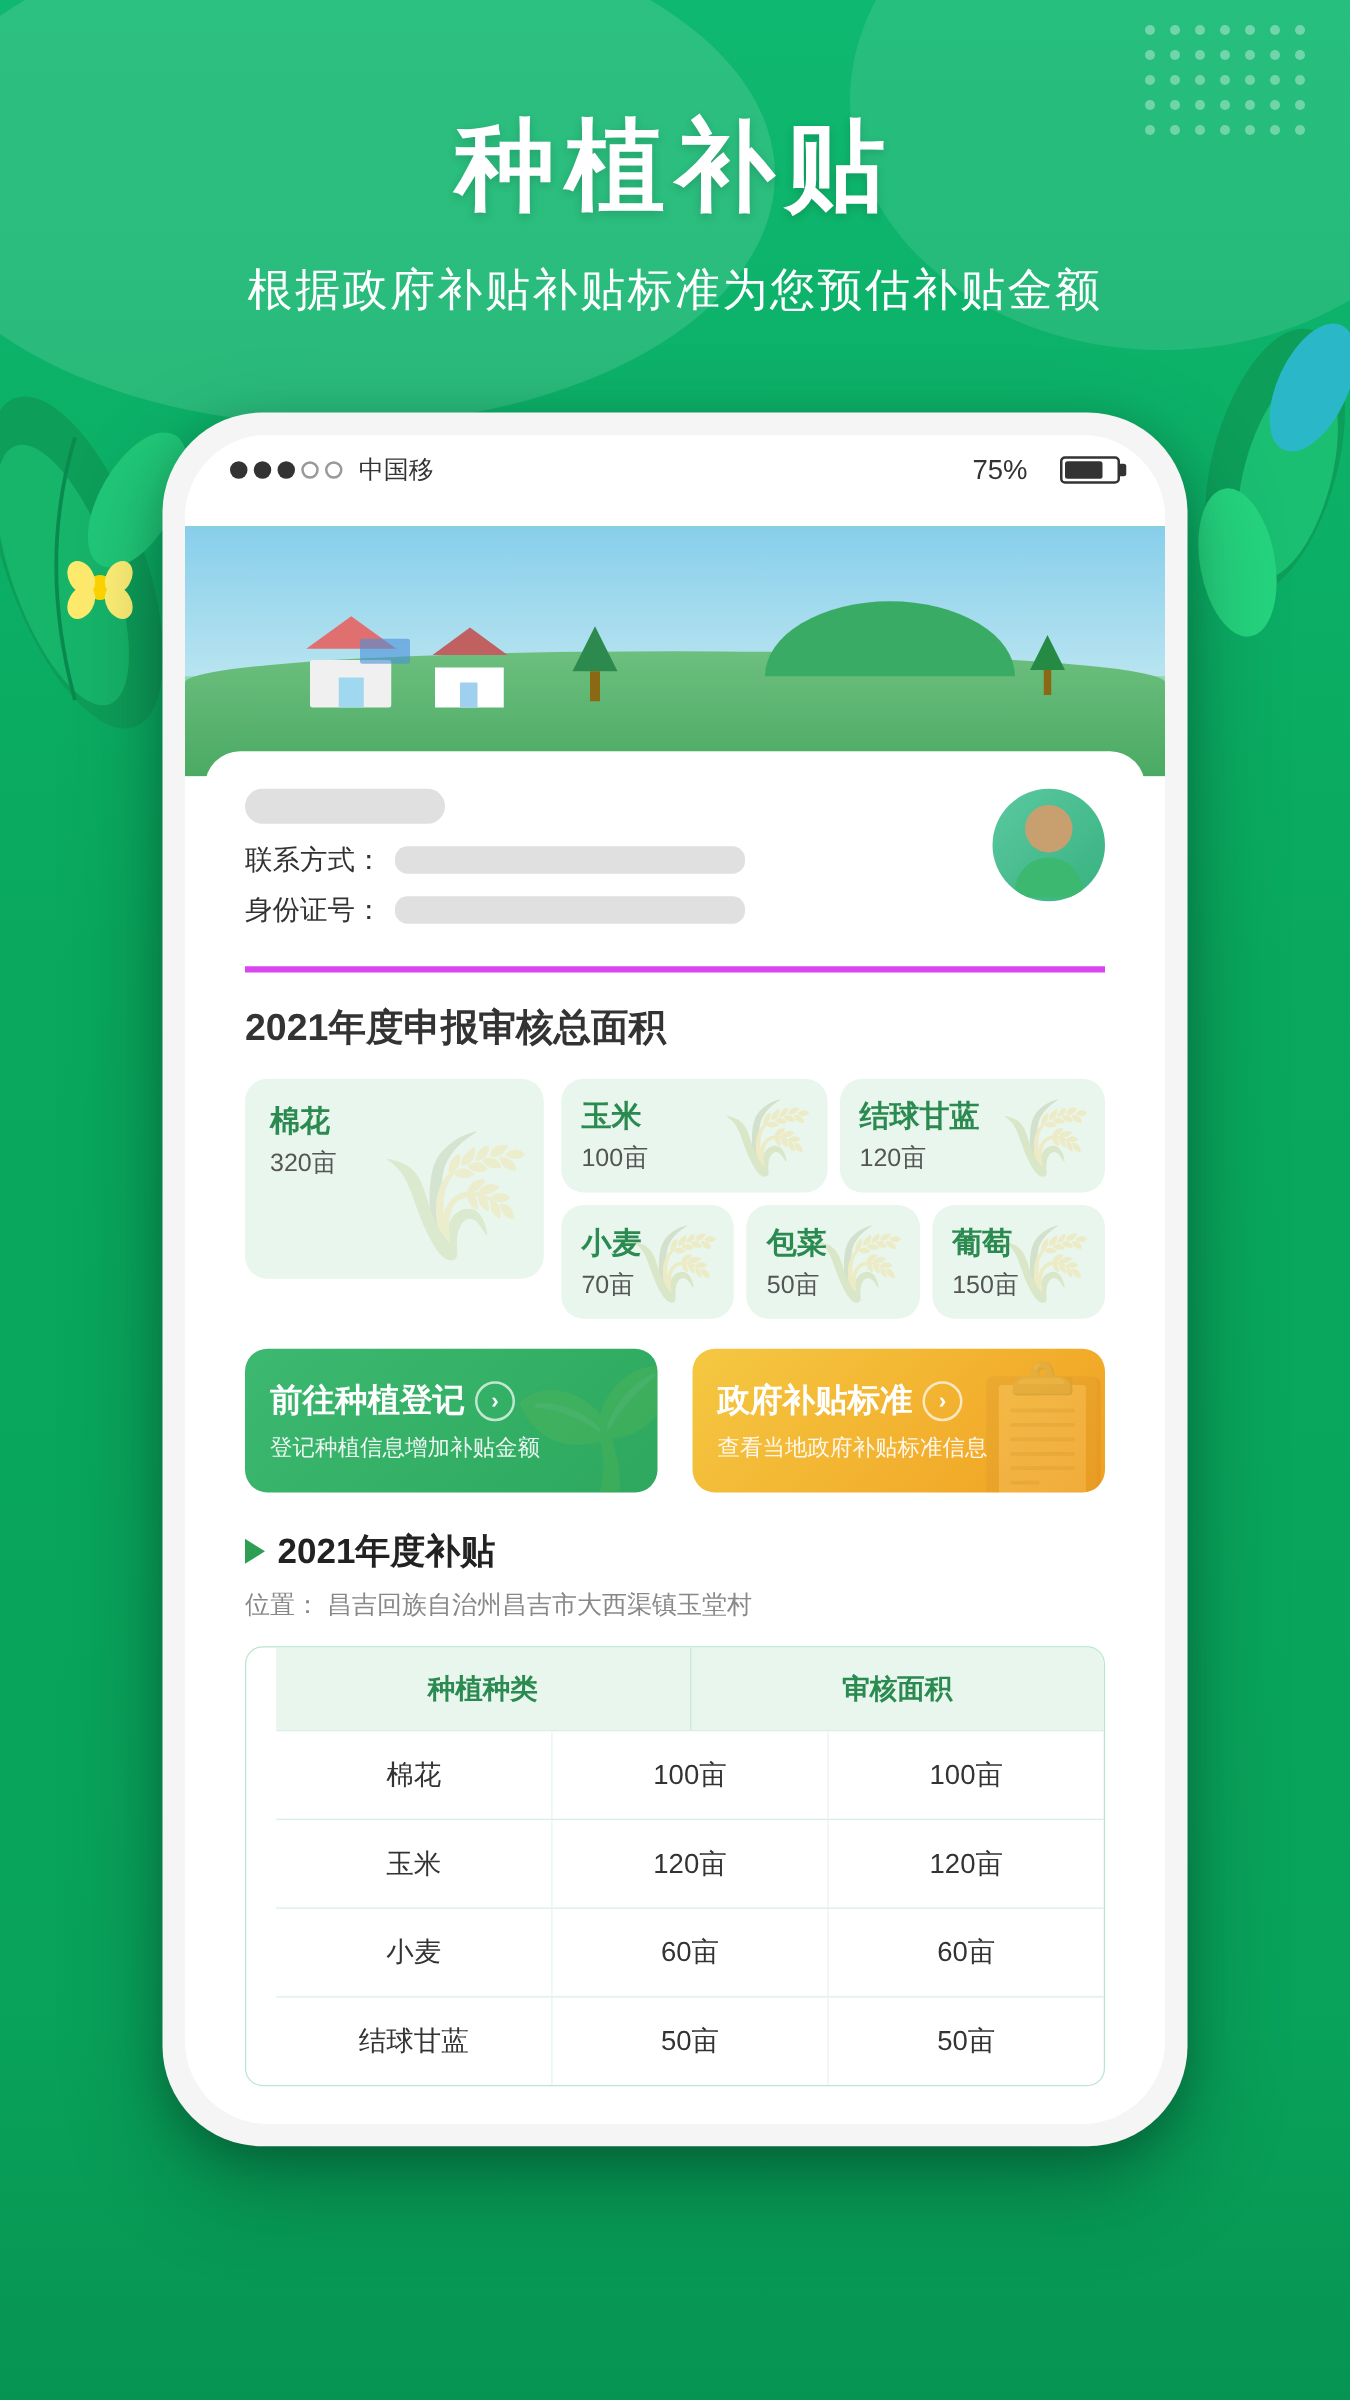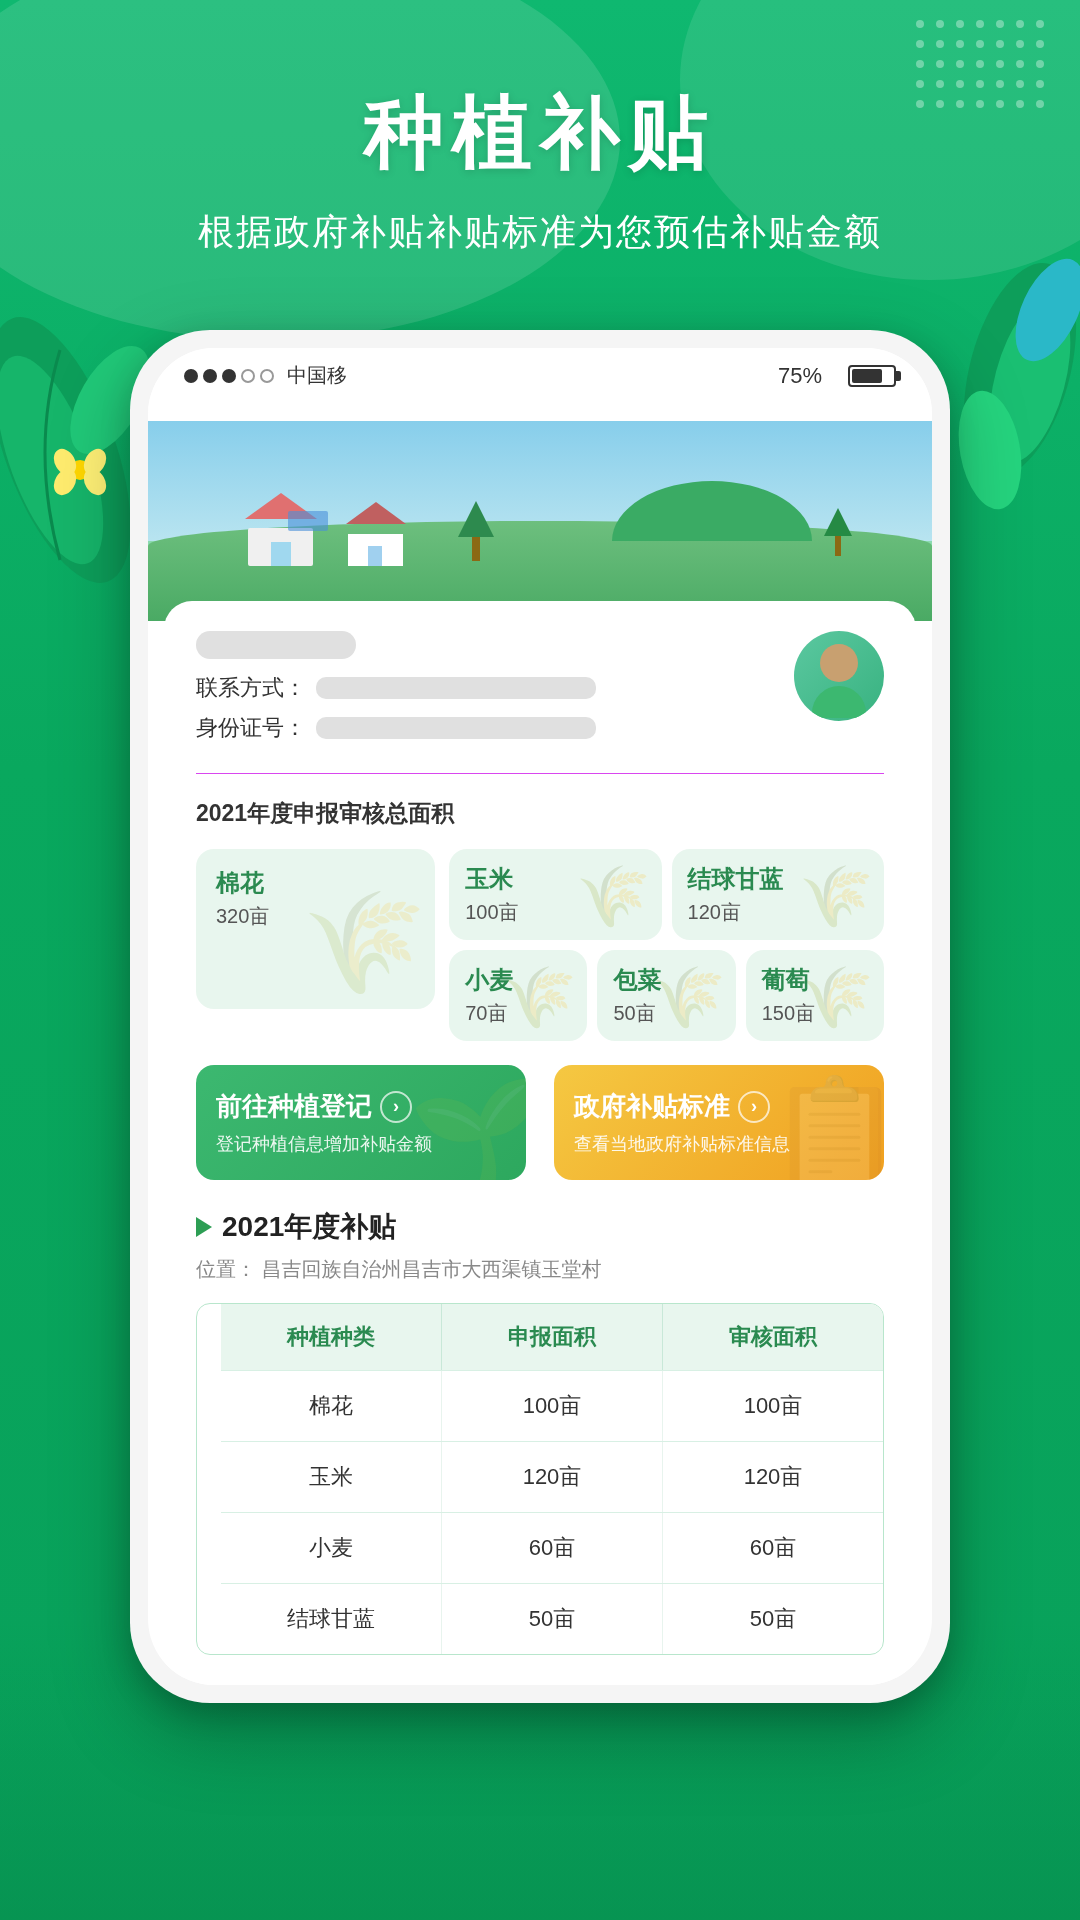--- a/index.html
+++ b/index.html
@@ -215,21 +215,21 @@
       z-index: 5;
     }
 
     
     .user-info {
       display: flex;
       justify-content: space-between;
       align-items: flex-start;
       margin-bottom: 24px;
       padding-bottom: 20px;
-      border-bottom: 1px solid #d946ef;
+      border-bottom: 5px solid #d946ef;
     }
     .user-details { flex: 1; }
     .user-name-blurred {
       width: 160px; height: 28px;
       background: #e0e0e0;
       border-radius: 14px;
       margin-bottom: 14px;
     }
     .user-field {
       display: flex;
@@ -253,21 +253,21 @@
       border-radius: 50%;
       background: linear-gradient(135deg, #5bc8a0 0%, #38b280 100%);
       display: flex;
       align-items: center;
       justify-content: center;
       overflow: hidden;
     }
 
     
     .year-section-title {
-      font-size: 23px;
+      font-size: 30px;
       color: #333;
       font-weight: 600;
       margin-bottom: 20px;
     }
 
     
     .crop-grid {
       display: flex;
       gap: 14px;
       margin-bottom: 24px;
@@ -713,21 +713,20 @@
             <span>2021年度补贴</span>
           </div>
           <div class="subsidy-location">
             <span>位置：</span>
             <span>昌吉回族自治州昌吉市大西渠镇玉堂村</span>
           </div>
 
           <div class="subsidy-table">
             <div class="table-header">
               <div class="th">种植种类</div>
-              <div class="th">申报面积</div>
               <div class="th">审核面积</div>
             </div>
 
             <div class="table-row">
               <div class="td">棉花</div>
               <div class="td">100亩</div>
               <div class="td">100亩</div>
             </div>
 
             <div class="table-row">

